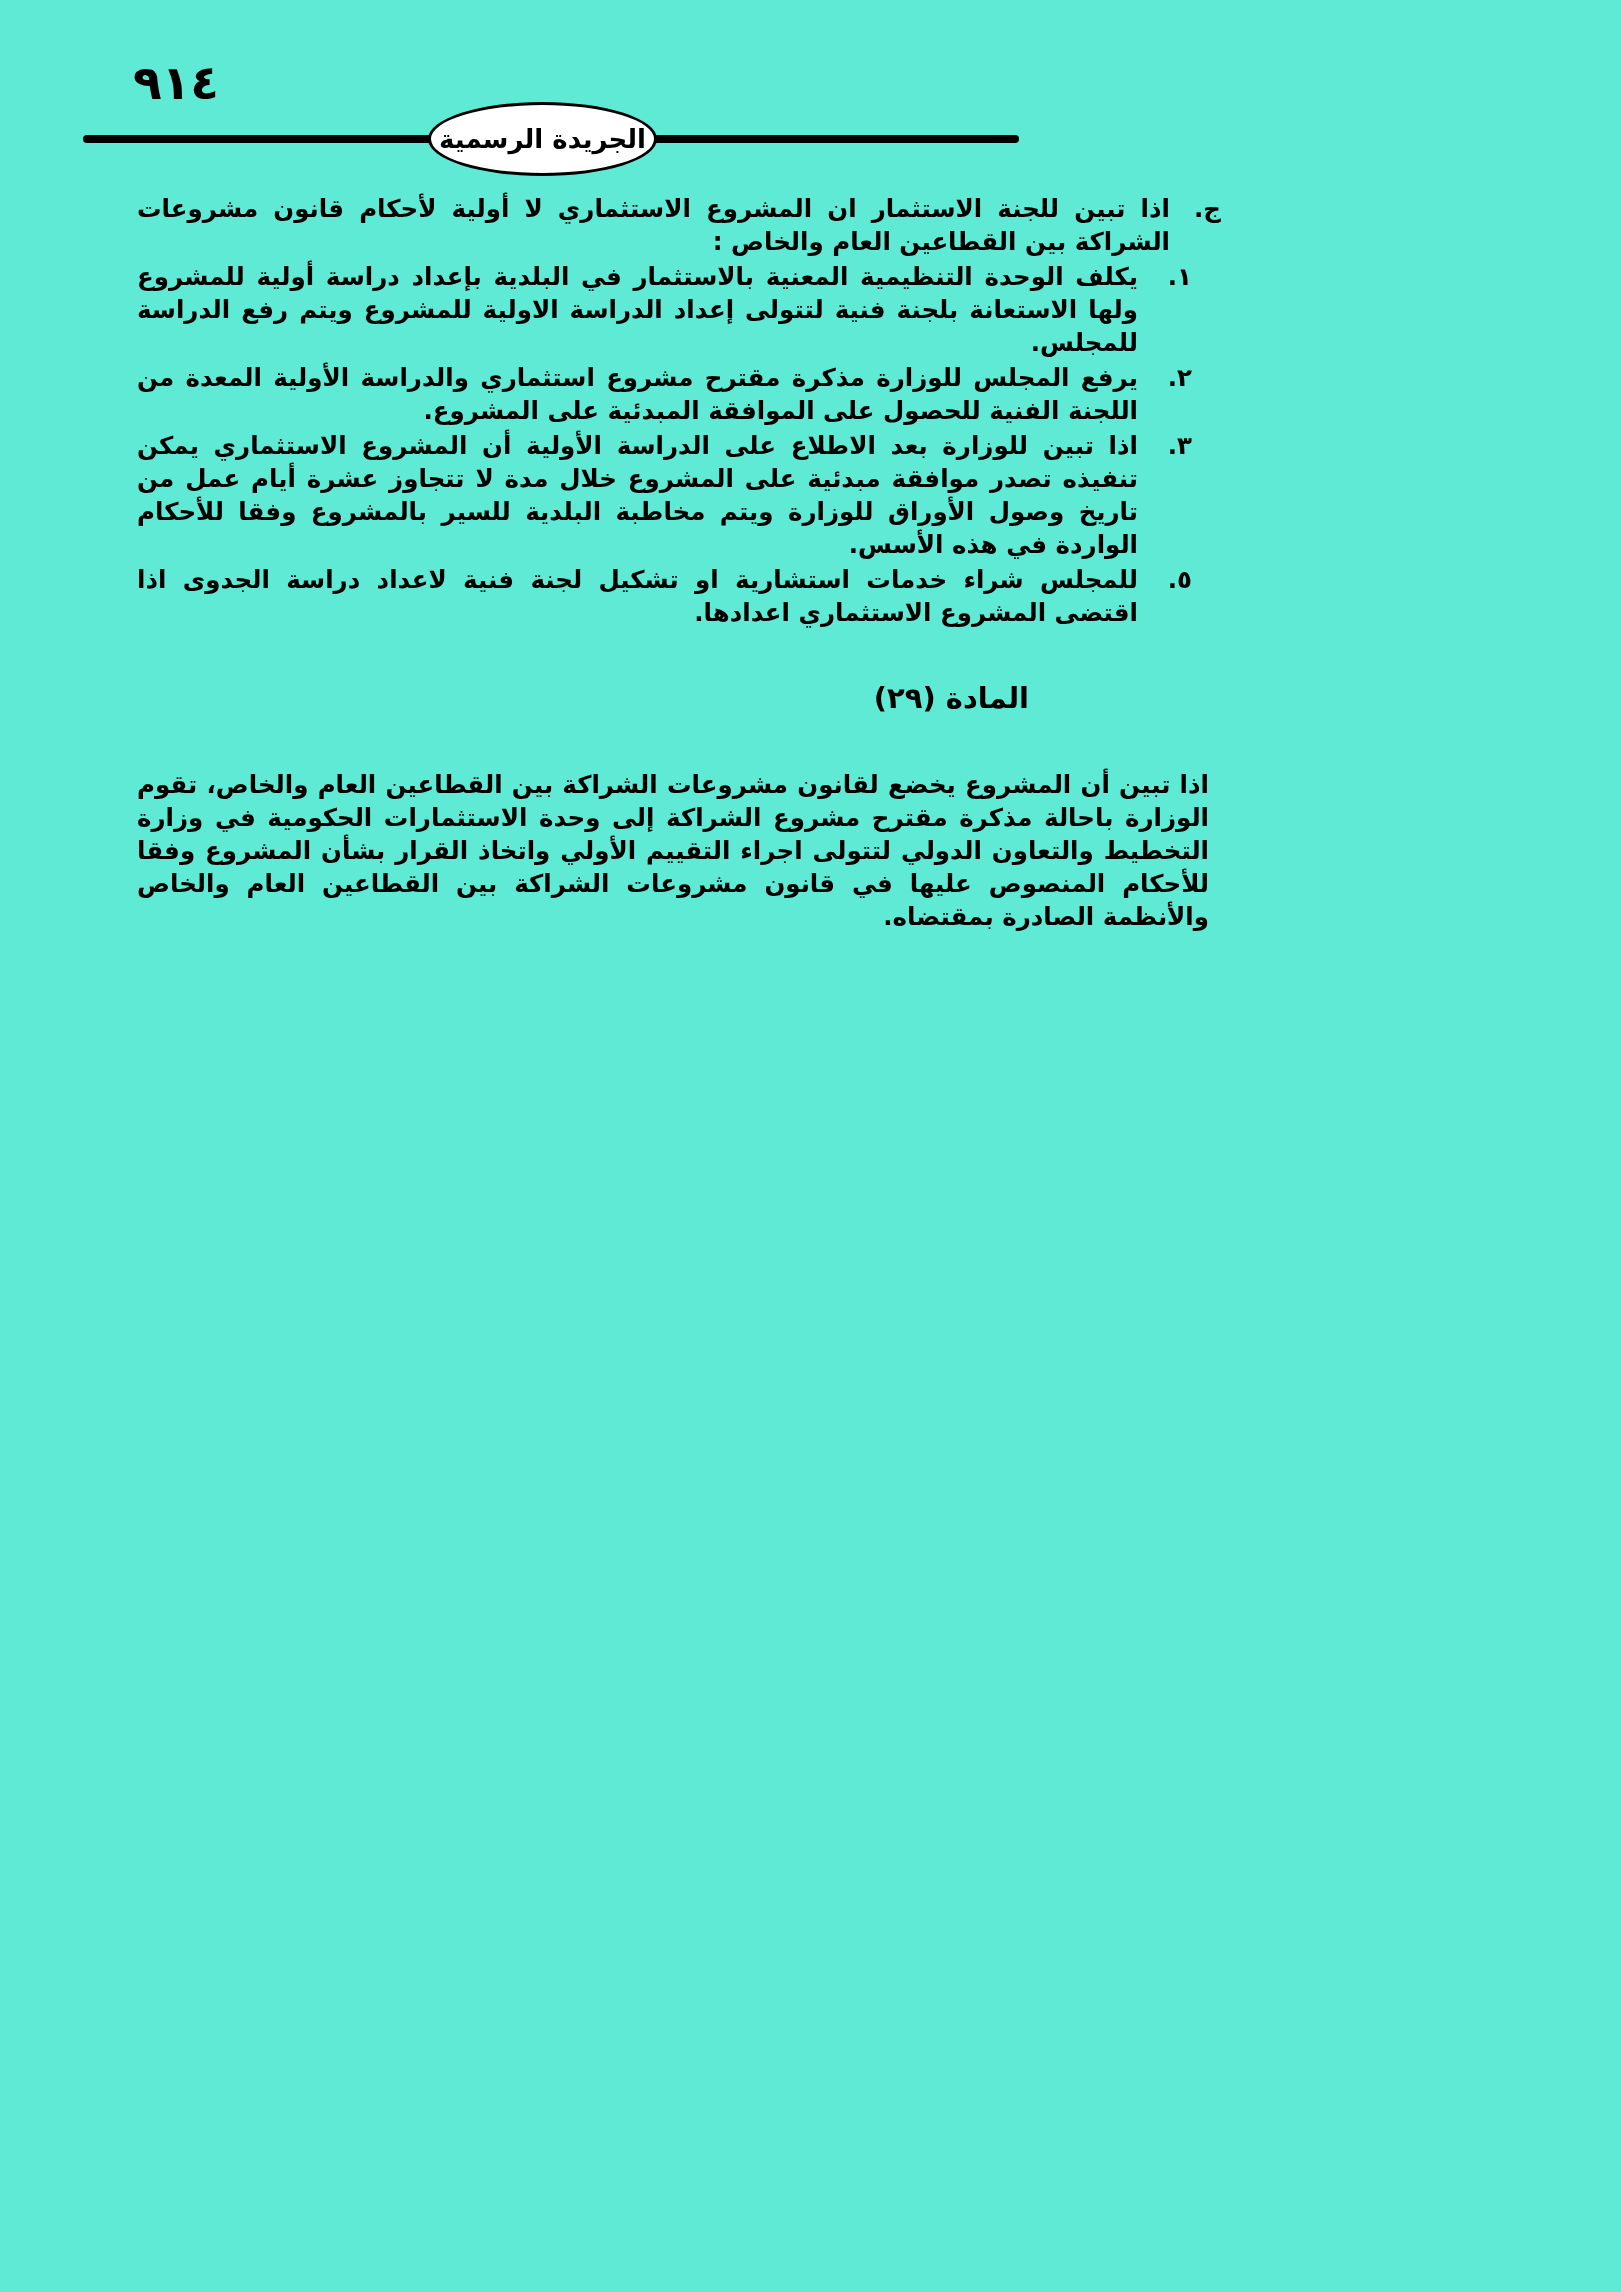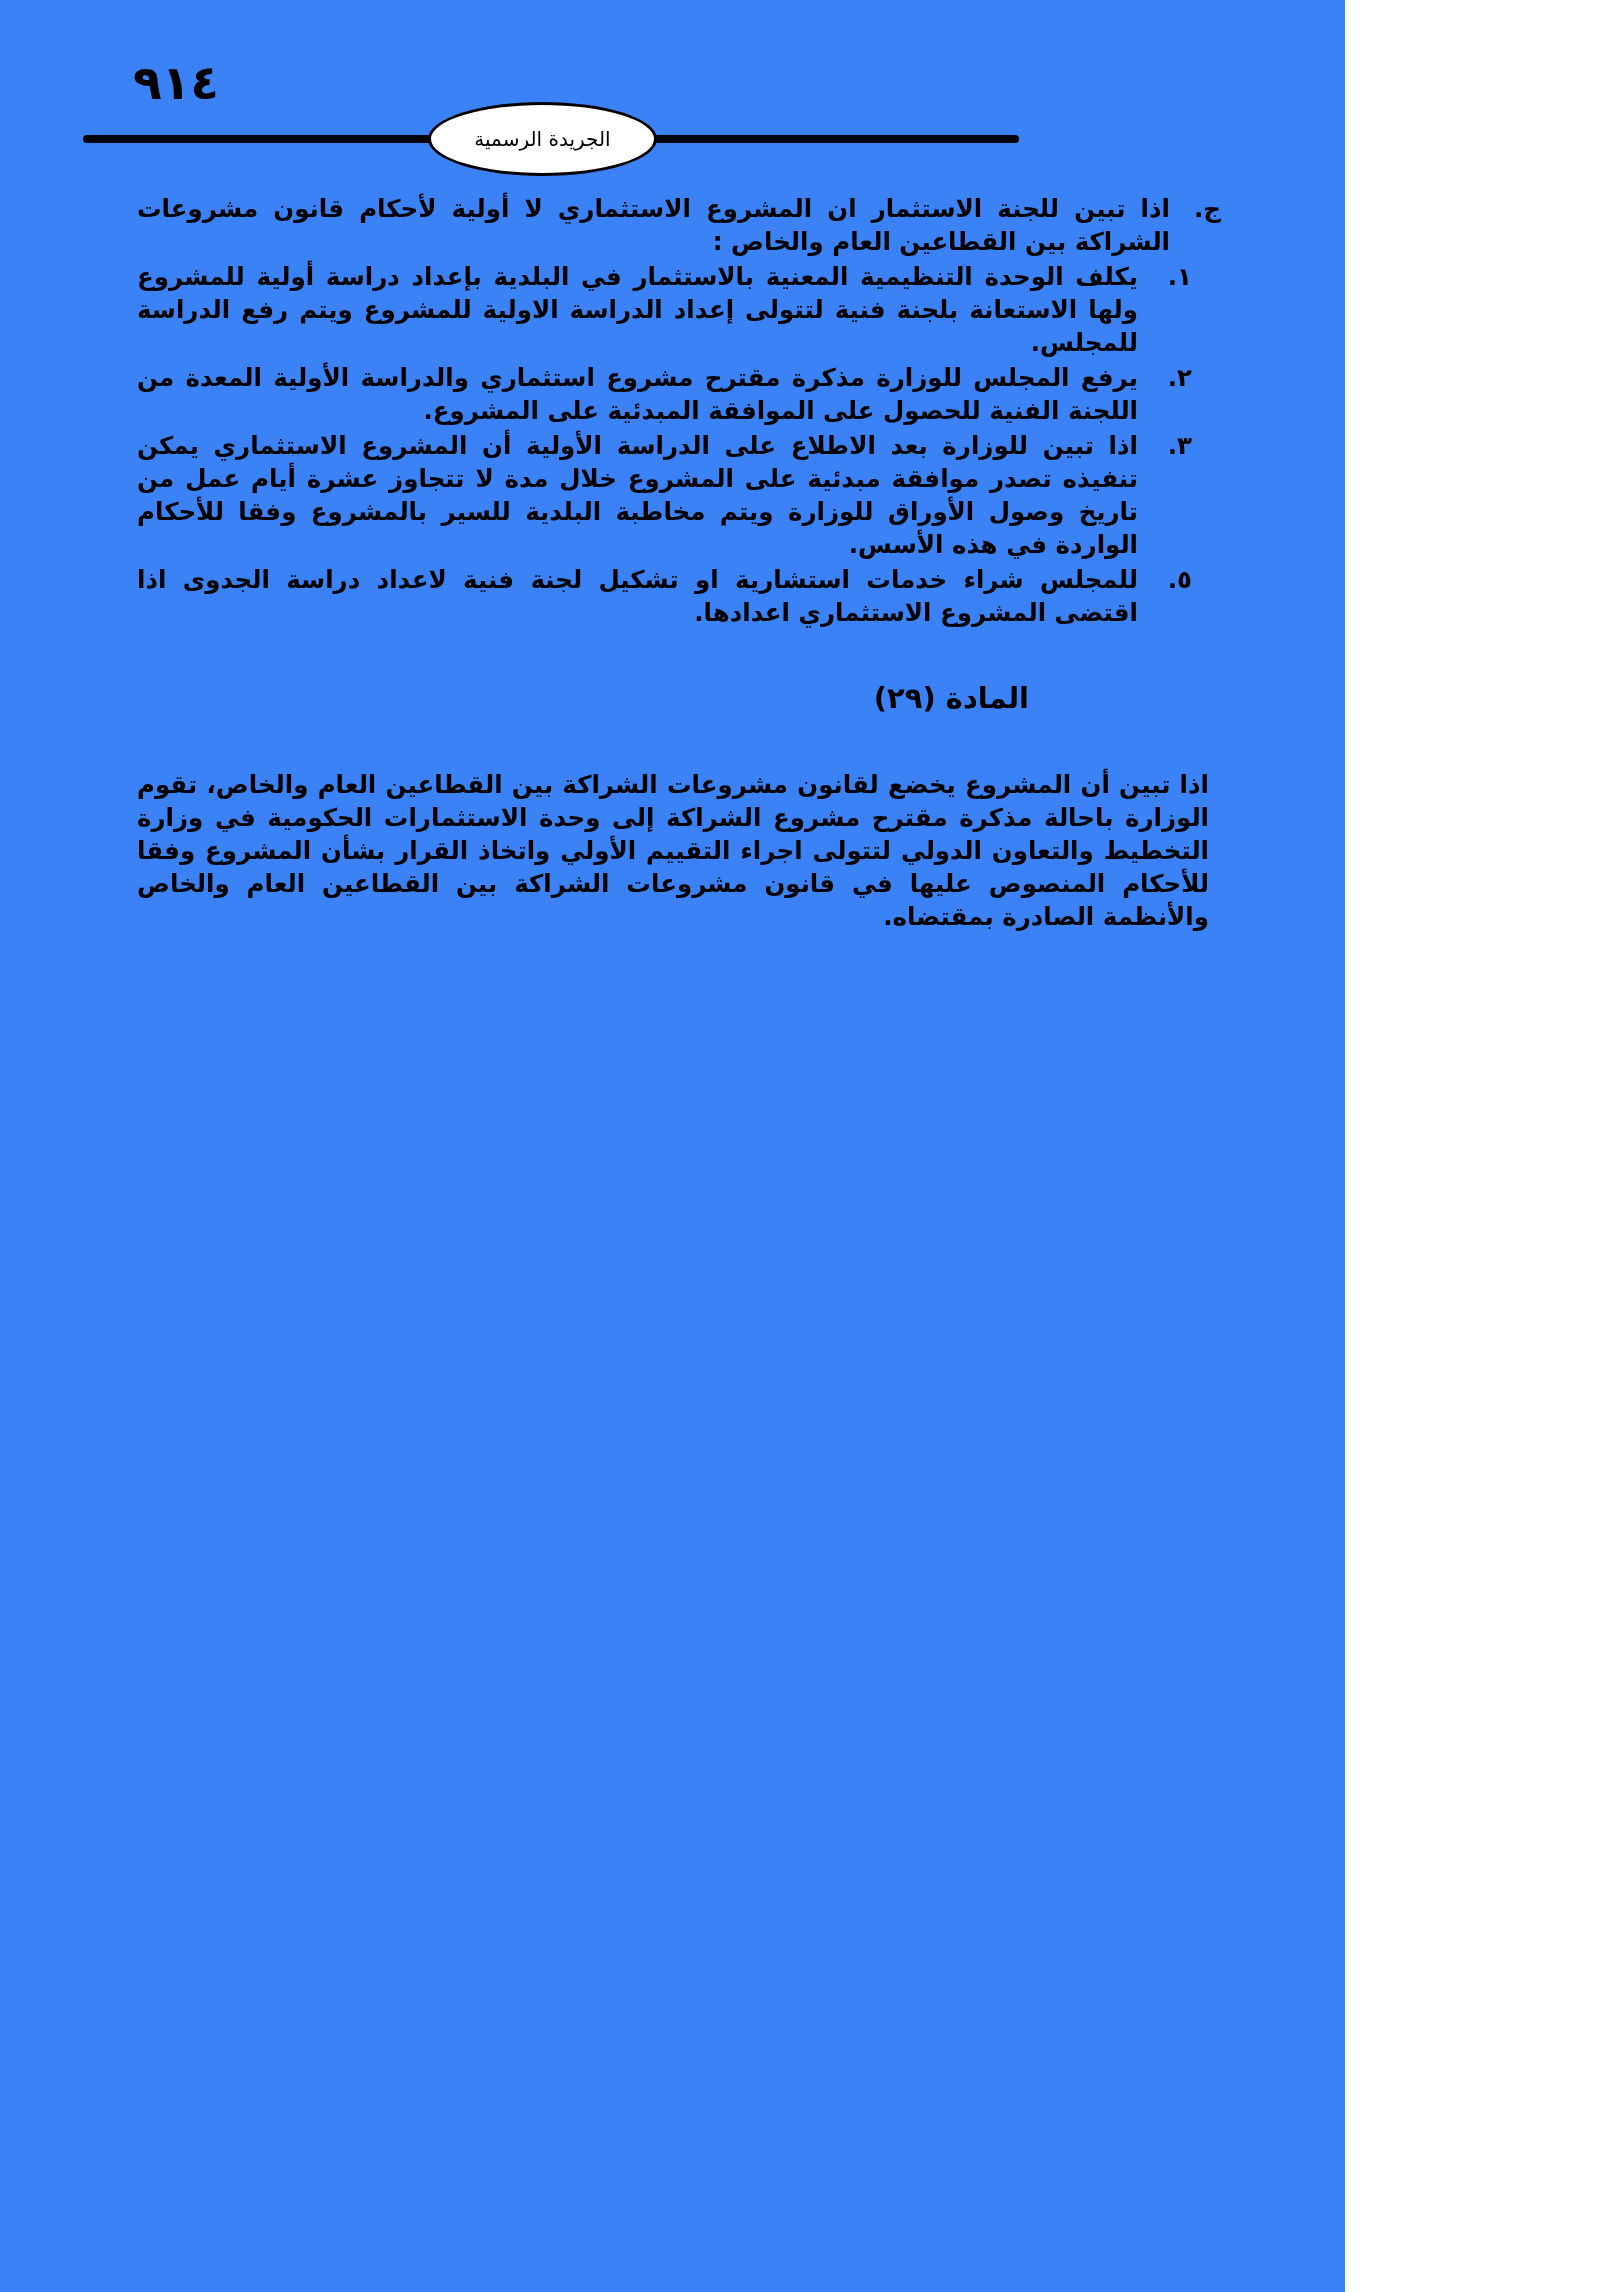--- a/index.html
+++ b/index.html
@@ -3,23 +3,23 @@
 <meta charset="utf-8">
 <style>
   * { box-sizing: border-box; }
   html, body {
     margin: 0;
     padding: 0;
     background: #ffffff;
   }
   .page {
     position: relative;
-    width: 1345px;
+    width: 1621px;
     height: 2293px;
-    background: #3b82f6;
+    background: #5eead4;
     color: #000000;
     font-family: "DejaVu Sans", sans-serif;
     overflow: hidden;
   }
 
   
   .page-number {
     position: absolute;
     top: 55px;
     left: 133px;
@@ -53,22 +53,22 @@
     width: 229px;
     height: 74px;
     background: #ffffff;
     border: 3.9px solid #000;
     border-radius: 50%;
     display: flex;
     align-items: center;
     justify-content: center;
   }
   .gazette-title {
-    font-weight: normal;
-    font-size: 20px;
+    font-weight: bold;
+    font-size: 26px;
     direction: rtl;
     white-space: nowrap;
   }
 
   
   .body-block {
     position: absolute;
     top: 192px;
     left: 137px;
     width: 1084px;

